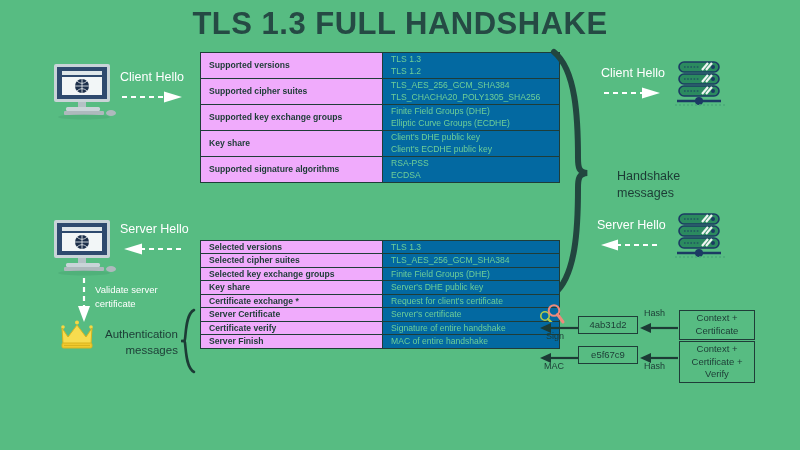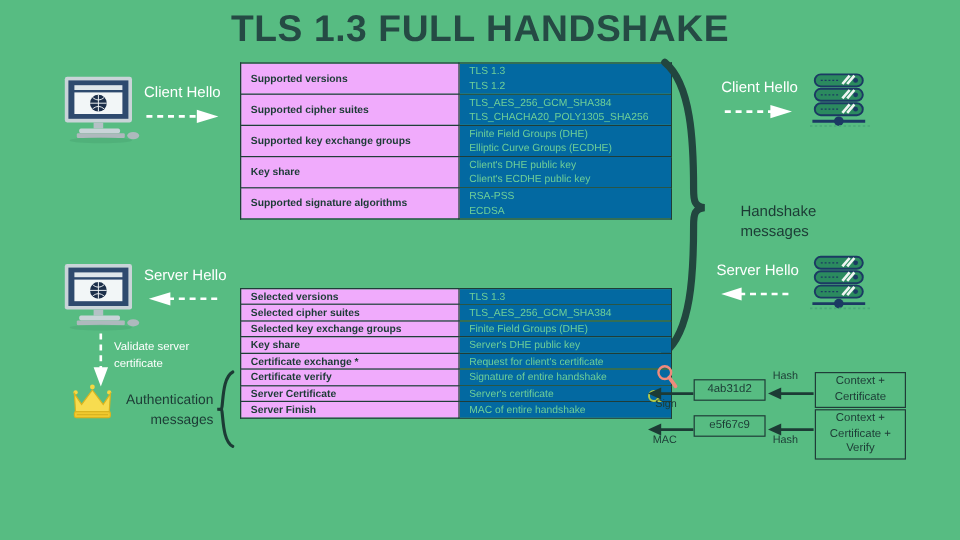--- a/index.html
+++ b/index.html
@@ -263,36 +263,36 @@
         </tr>
         <tr>
           <td class="k">Key share</td>
           <td class="v">Server's DHE public key</td>
         </tr>
         <tr>
           <td class="k">Certificate exchange *</td>
           <td class="v">Request for client's certificate</td>
         </tr>
         <tr>
-          <td class="k">Certificate verify</td>
-          <td class="v">Signature of entire handshake</td>
-        </tr>
-        <tr>
           <td class="k">Server Certificate</td>
           <td class="v">
             <span>Server's certificate</span>
             <span class="abs" style="right:5px;top:2px;">
               <svg width="15" height="15" viewBox="0 0 15 15">
                 <circle cx="6" cy="6" r="4.2" fill="none" stroke="#b5cc4a" stroke-width="1.6"></circle>
                 <line x1="9" y1="9" x2="13.5" y2="13.5" stroke="#b5cc4a" stroke-width="2.4" stroke-linecap="round"></line>
               </svg>
             </span>
           </td>
         </tr>
         <tr>
+          <td class="k">Certificate verify</td>
+          <td class="v">Signature of entire handshake</td>
+        </tr>
+        <tr>
           <td class="k">Server Finish</td>
           <td class="v">MAC of entire handshake</td>
         </tr>
       </tbody>
     </table>
   </div>
 
   <div class="abs lbl-white" style="left:597px;top:218px;">Server Hello</div>
   <div class="abs" style="left:600px;top:238px;">
     <svg width="58" height="14" viewBox="0 0 58 14">

